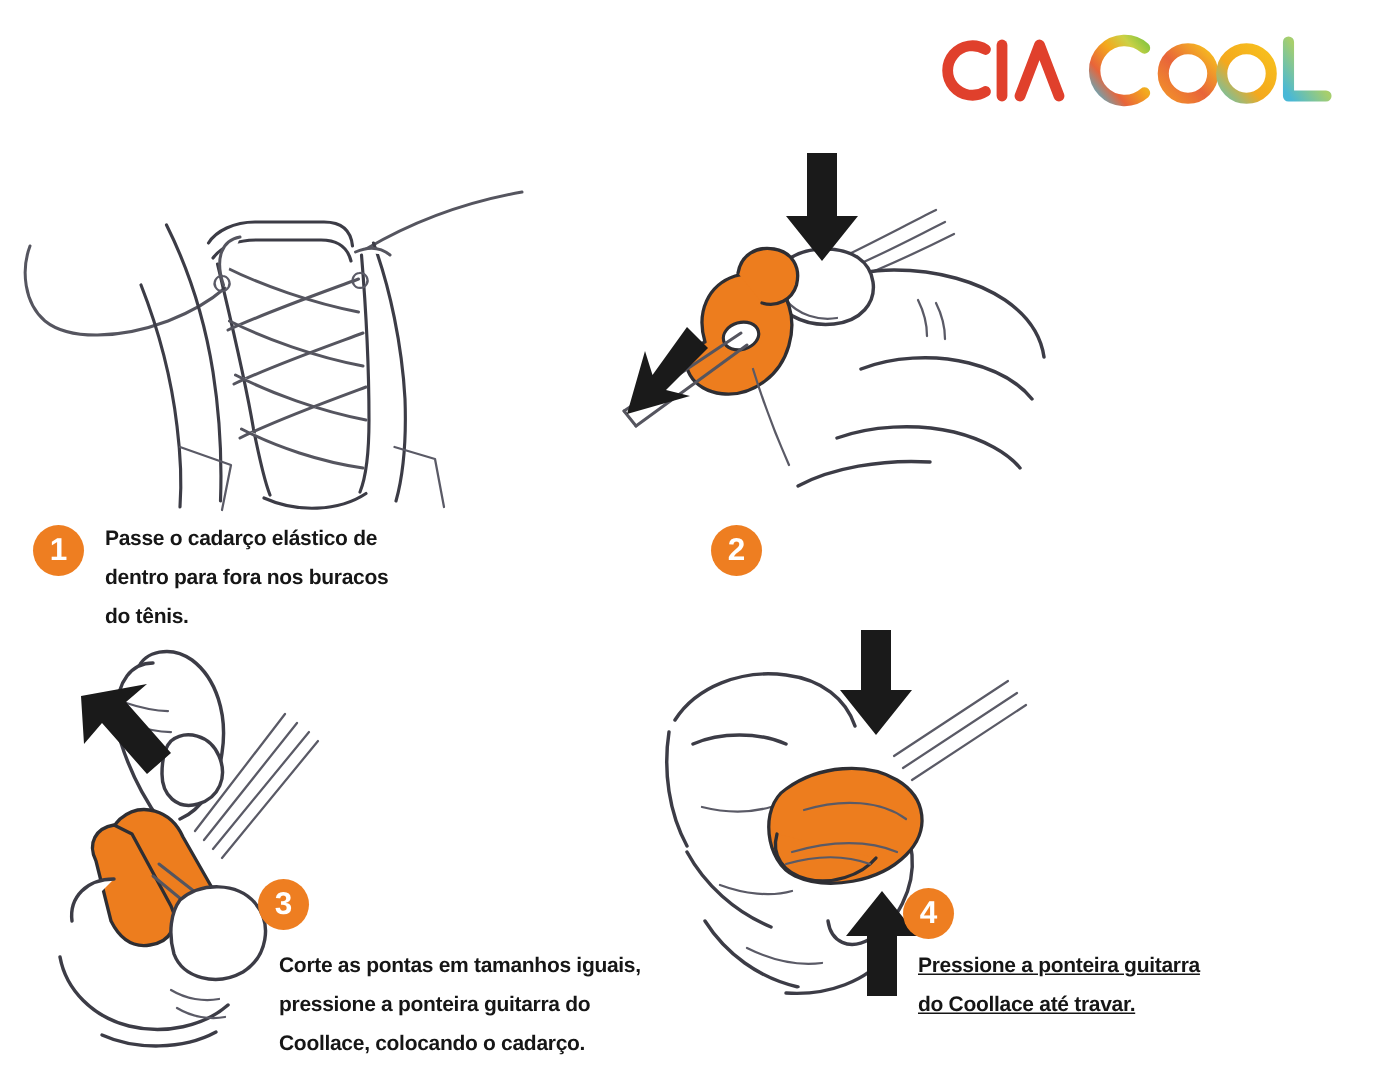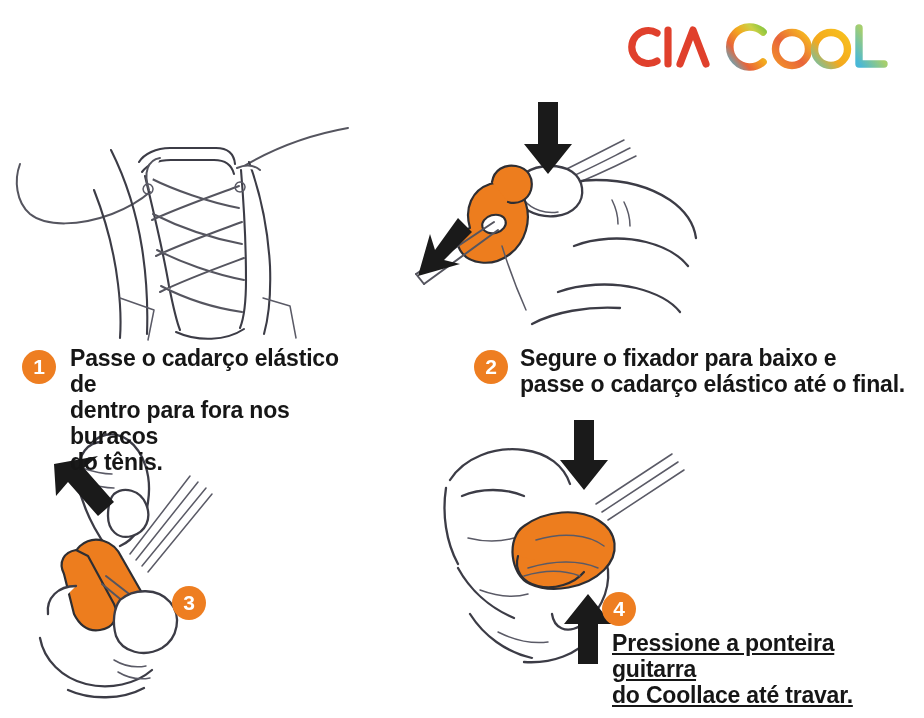--- a/index.html
+++ b/index.html
@@ -32,21 +32,21 @@
     line-height:34px;
     text-align:center;
     font-family:"Liberation Sans", sans-serif;
   }
 
   
   .steptext{
     position:absolute;
     color:#161616;
     font-weight:bold;
-    font-size:23px;
+    font-size:14px;
     line-height:26px;
     font-family:"Liberation Sans", sans-serif;
     letter-spacing:-0.2px;
     white-space:pre-line;
   }
 
   
   .art{position:absolute;}
   .art svg{display:block;overflow:visible;}
 
@@ -279,20 +279,21 @@
 
   <div class="badge" style="left:22px;top:350px;">1</div>
   <div class="badge" style="left:474px;top:350px;">2</div>
   <div class="badge" style="left:172px;top:586px;">3</div>
   <div class="badge" style="left:602px;top:592px;">4</div>
 
   <div class="steptext" style="left:70px;top:345px;width:300px;">Passe o cadarço elástico de
 dentro para fora nos buracos
 do tênis.</div>
 
-  <div class="steptext" style="left:520px;top:345px;width:390px;"> Segure o fixador para baixo e
-passe o cadarço elástico até o final.</div>
-
+
+  <div class="steptext" style="left:186px;top:630px;width:340px;">Corte as pontas em tamanhos iguais,
+pressione a ponteira guitarra do
+Coollace, colocando o cadarço.</div>
 
   <div class="steptext" style="left:612px;top:630px;width:300px;text-decoration:underline;">Pressione a ponteira guitarra
 do Coollace até travar.</div>
 
 </div>
 
 </body></html>

